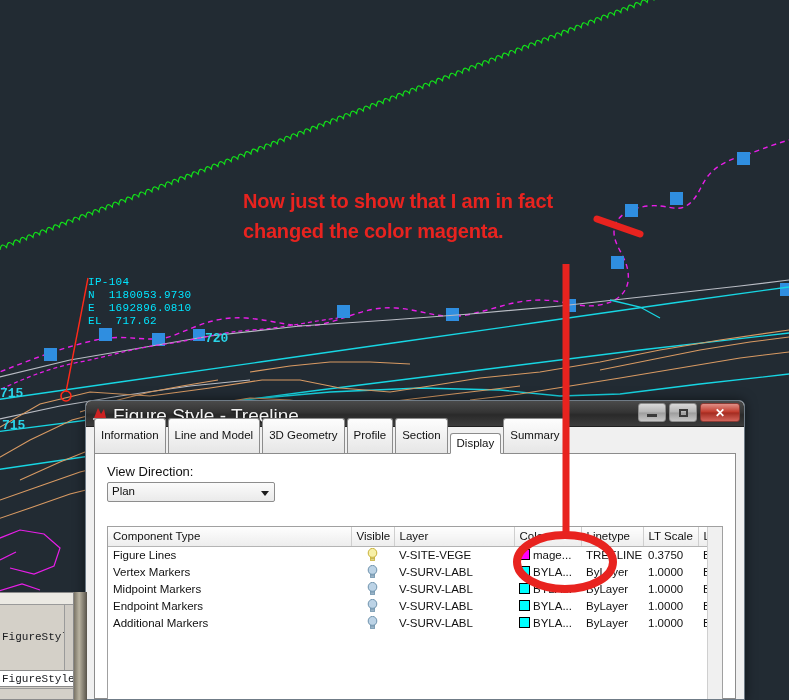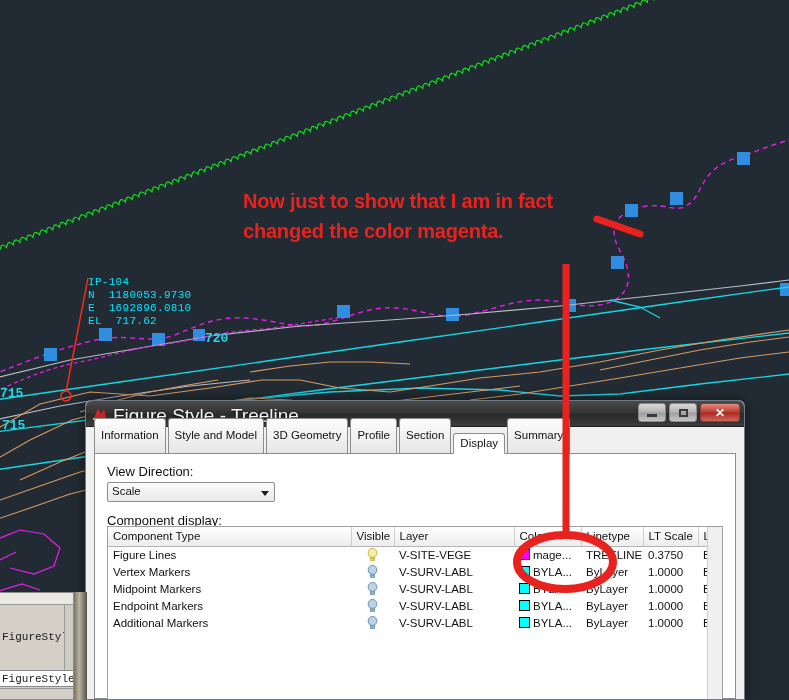--- a/index.html
+++ b/index.html
@@ -297,38 +297,37 @@
     </div>
     <div class="wbtn" id="btn-close">
       <div class="wglyph">✕</div>
     </div>
   </div>
 
   <div id="dlg-body">
 
     <div id="tabstrip">
       <div class="tab">Information</div>
-      <div class="tab">Style and Model</div>
+      <div class="tab">Line and Model</div>
       <div class="tab">3D Geometry</div>
       <div class="tab">Profile</div>
       <div class="tab">Section</div>
       <div class="tab active">Display</div>
       <div class="tab">Summary</div>
     </div>
 
     <div id="tabpanel">
 
       <div class="field-label">View Direction:</div>
 
       <div id="view-dir-select">
-        <span>Scale</span>
+        <span>Plan</span>
         <span id="view-dir-arrow"></span>
       </div>
 
-      <div class="field-label" id="comp-label">Component display:</div>
 
       <div id="grid-wrap">
         <table class="grid">
           <colgroup>
             <col class="col-comp">
               <col class="col-vis">
               <col class="col-layer">
             <col class="col-color">
               <col class="col-lt">
               <col class="col-lts">

